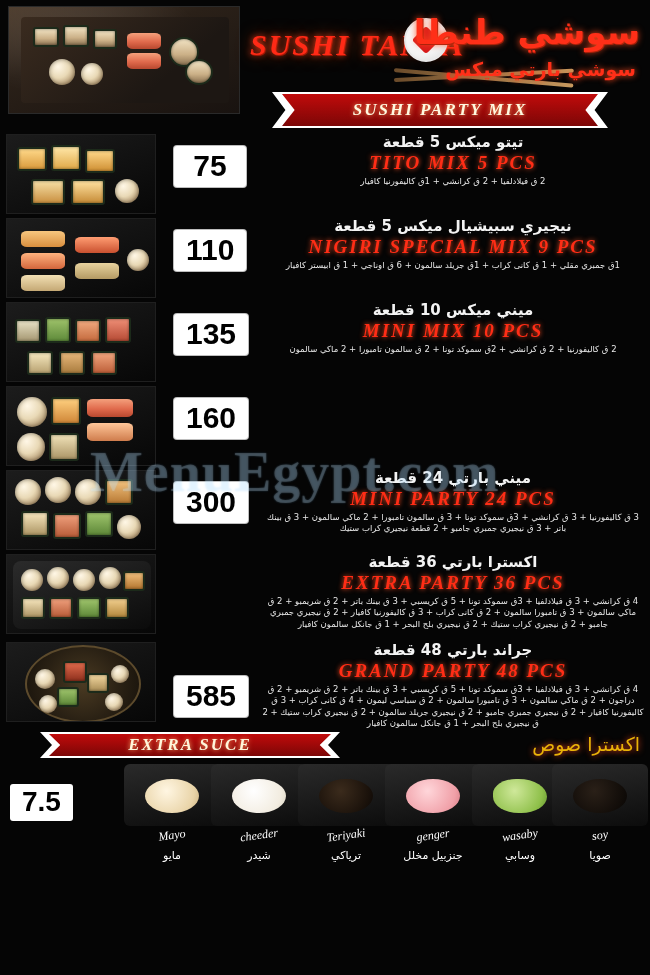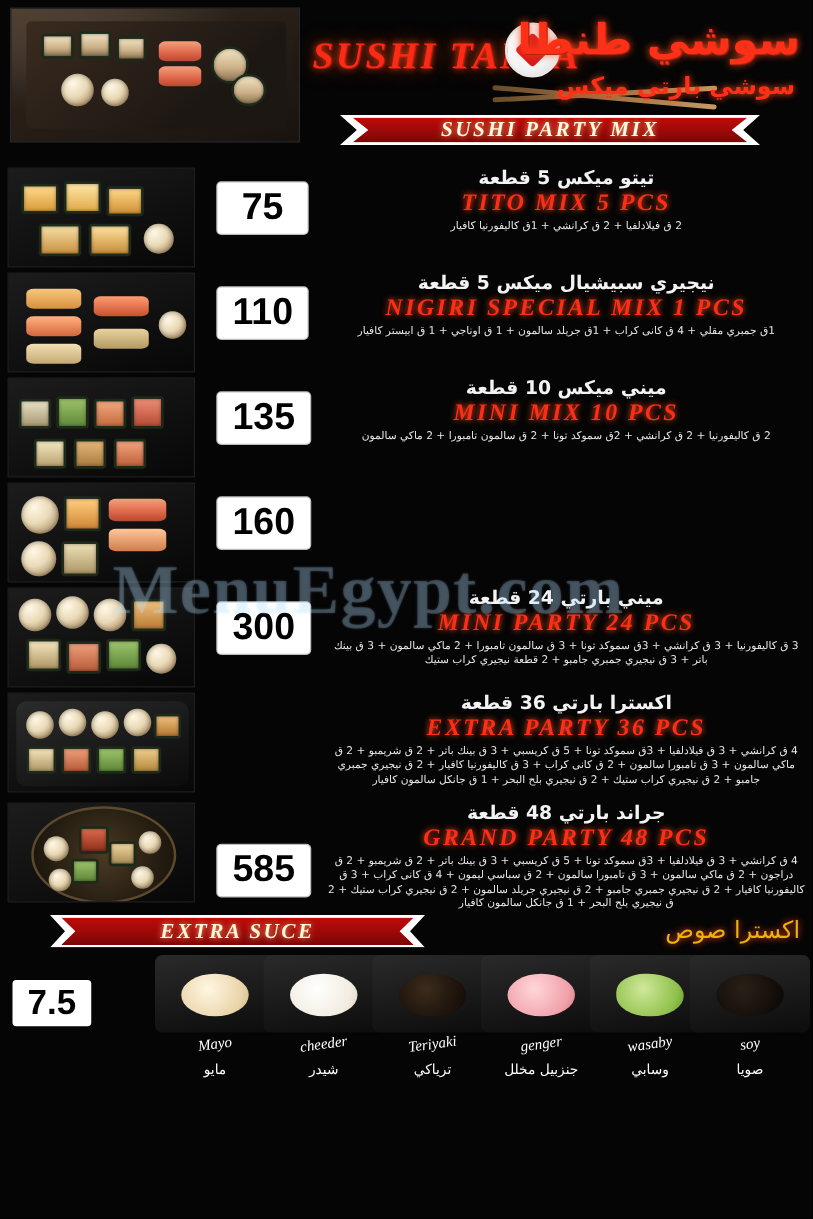--- a/index.html
+++ b/index.html
@@ -82,21 +82,21 @@
   .chopsticks i:nth-child(2){ top:16px; transform: rotate(-3deg); }
 
   .subtitle-ar {
     position:absolute; right:6px; top:54px;
     direction: rtl;
     font-family: "DejaVu Sans", sans-serif;
     font-size: 19px; font-weight:bold; color:#ff2f18;
     text-shadow: 0 0 6px #ff4a1e;
   }
   .ribbon {
-    position:absolute; left:28px; top:88px; width:336px; height:24px;
+    position:absolute; left:28px; top:88px; width:336px; height:36px;
   }
   .ribbon .bar {
     position:absolute; inset:0; background:#ffffff;
     clip-path: polygon(0 0, 100% 0, 96% 50%, 100% 100%, 0 100%, 4% 50%);
   }
   .ribbon .bar-red {
     position:absolute; inset:2px 10px; background: linear-gradient(#c10b0b,#7c0606);
     clip-path: polygon(0 0, 100% 0, 96% 50%, 100% 100%, 0 100%, 4% 50%);
   }
   .ribbon .txt {
@@ -260,22 +260,22 @@
         <div class="sushi-nigiri" style="left:14px; top:12px; width:44px; height:16px; background:linear-gradient(180deg,#f7c77f,#d98f3e);"></div>
         <div class="sushi-nigiri" style="left:14px; top:34px; width:44px; height:16px; background:linear-gradient(180deg,#ffb37f,#d4663c);"></div>
         <div class="sushi-nigiri" style="left:14px; top:56px; width:44px; height:16px; background:linear-gradient(180deg,#f2e0b4,#c4a874);"></div>
         <div class="sushi-nigiri" style="left:68px; top:18px; width:44px; height:16px; background:linear-gradient(180deg,#ff9d72,#c9502f);"></div>
         <div class="sushi-nigiri" style="left:68px; top:44px; width:44px; height:16px; background:linear-gradient(180deg,#e8d39f,#b49a63);"></div>
         <div class="sushi-dot" style="left:120px; top:30px; width:22px; height:22px;"></div>
       </div>
       <div class="price-box">110</div>
       <div class="text-block">
         <div class="name-ar">نيجيري سبيشيال ميكس 5 قطعة</div>
-        <div class="name-en">NIGIRI SPECIAL MIX 1 PCS</div>
-        <div class="desc-ar">1ق جمبري مقلي + 4 ق كانى كراب + 1ق جريلد سالمون + 1 ق اوناجي + 1 ق ابيستر كافيار</div>
+        <div class="name-en">NIGIRI SPECIAL MIX 9 PCS</div>
+        <div class="desc-ar">1ق جمبري مقلي + 1 ق كانى كراب + 1ق جريلد سالمون + 6 ق اوناجي + 1 ق ابيستر كافيار</div>
       </div>
     </div>
 
     <div class="row">
       <div class="thumb">
         <div class="sushi-roll" style="left:8px; top:16px; width:26px; height:24px; background:linear-gradient(180deg,#e8e2c6,#a59771);"></div>
         <div class="sushi-roll" style="left:38px; top:14px; width:26px; height:26px; background:linear-gradient(180deg,#9ec26a,#5e8a3a);"></div>
         <div class="sushi-roll" style="left:68px; top:16px; width:26px; height:24px; background:linear-gradient(180deg,#f0a97f,#c46a3d);"></div>
         <div class="sushi-roll" style="left:98px; top:14px; width:26px; height:26px; background:linear-gradient(180deg,#ef8e76,#b54a34);"></div>
         <div class="sushi-roll" style="left:20px; top:48px; width:26px; height:24px; background:linear-gradient(180deg,#f5e8bf,#b8a271);"></div>

